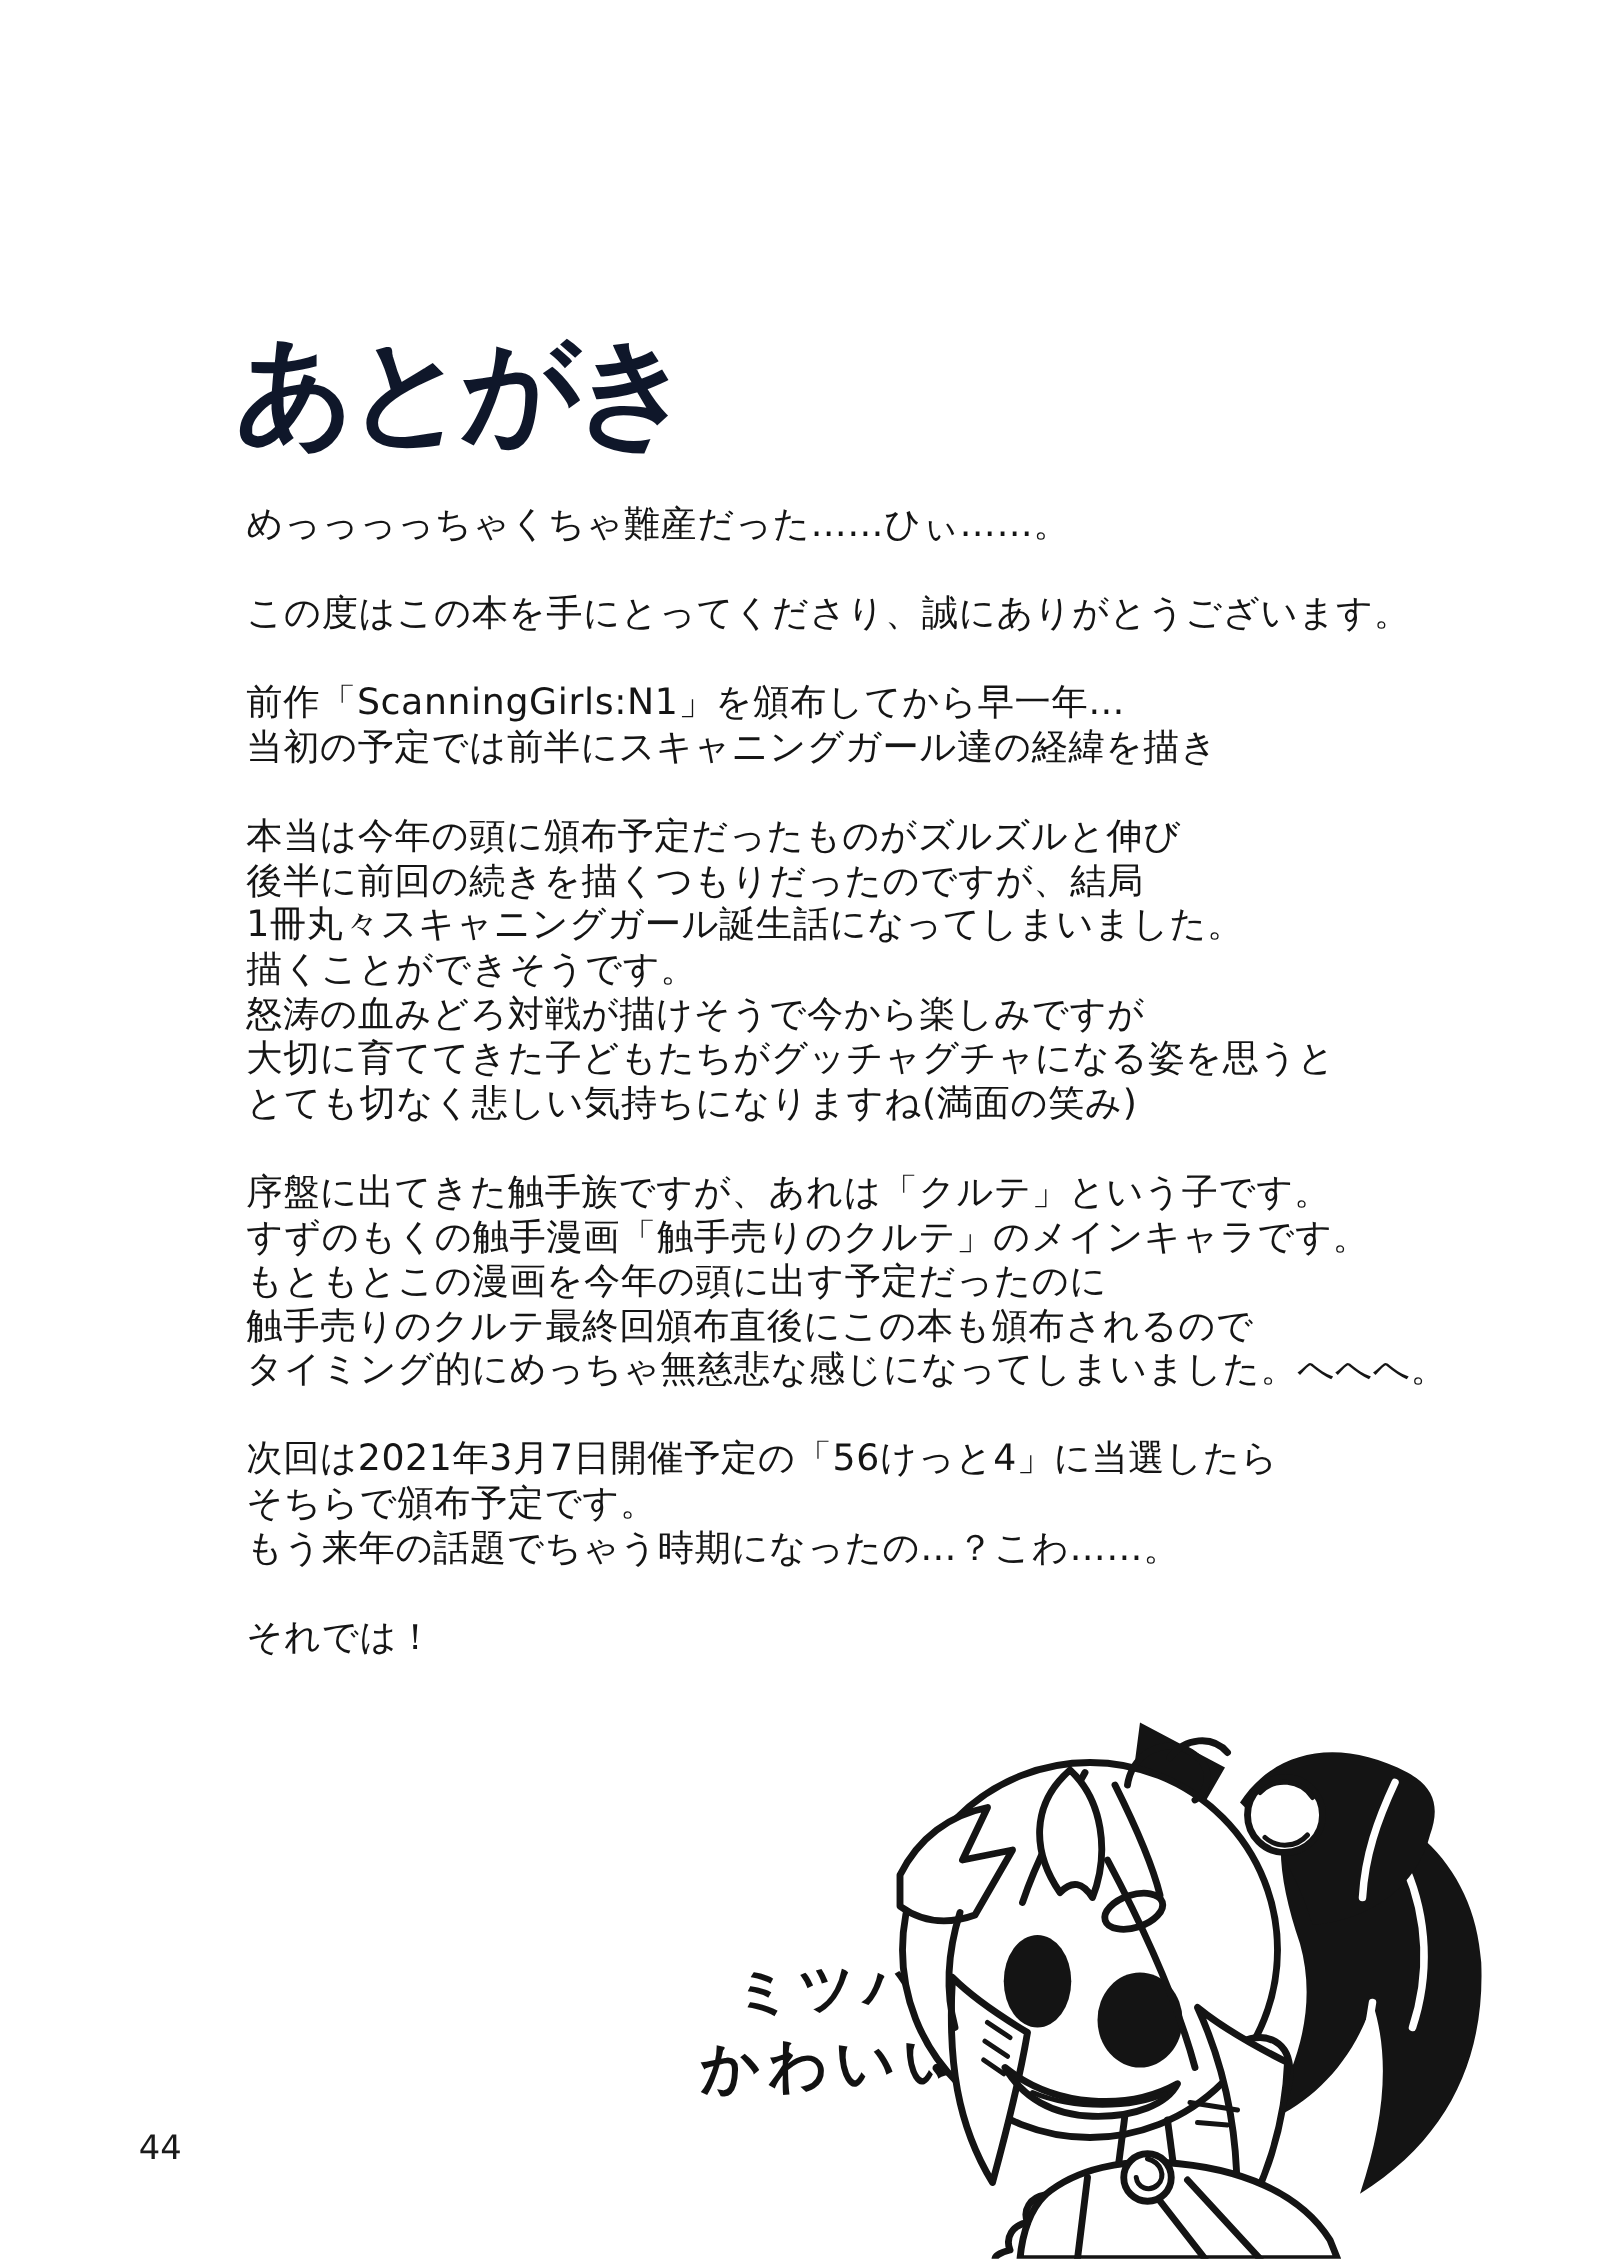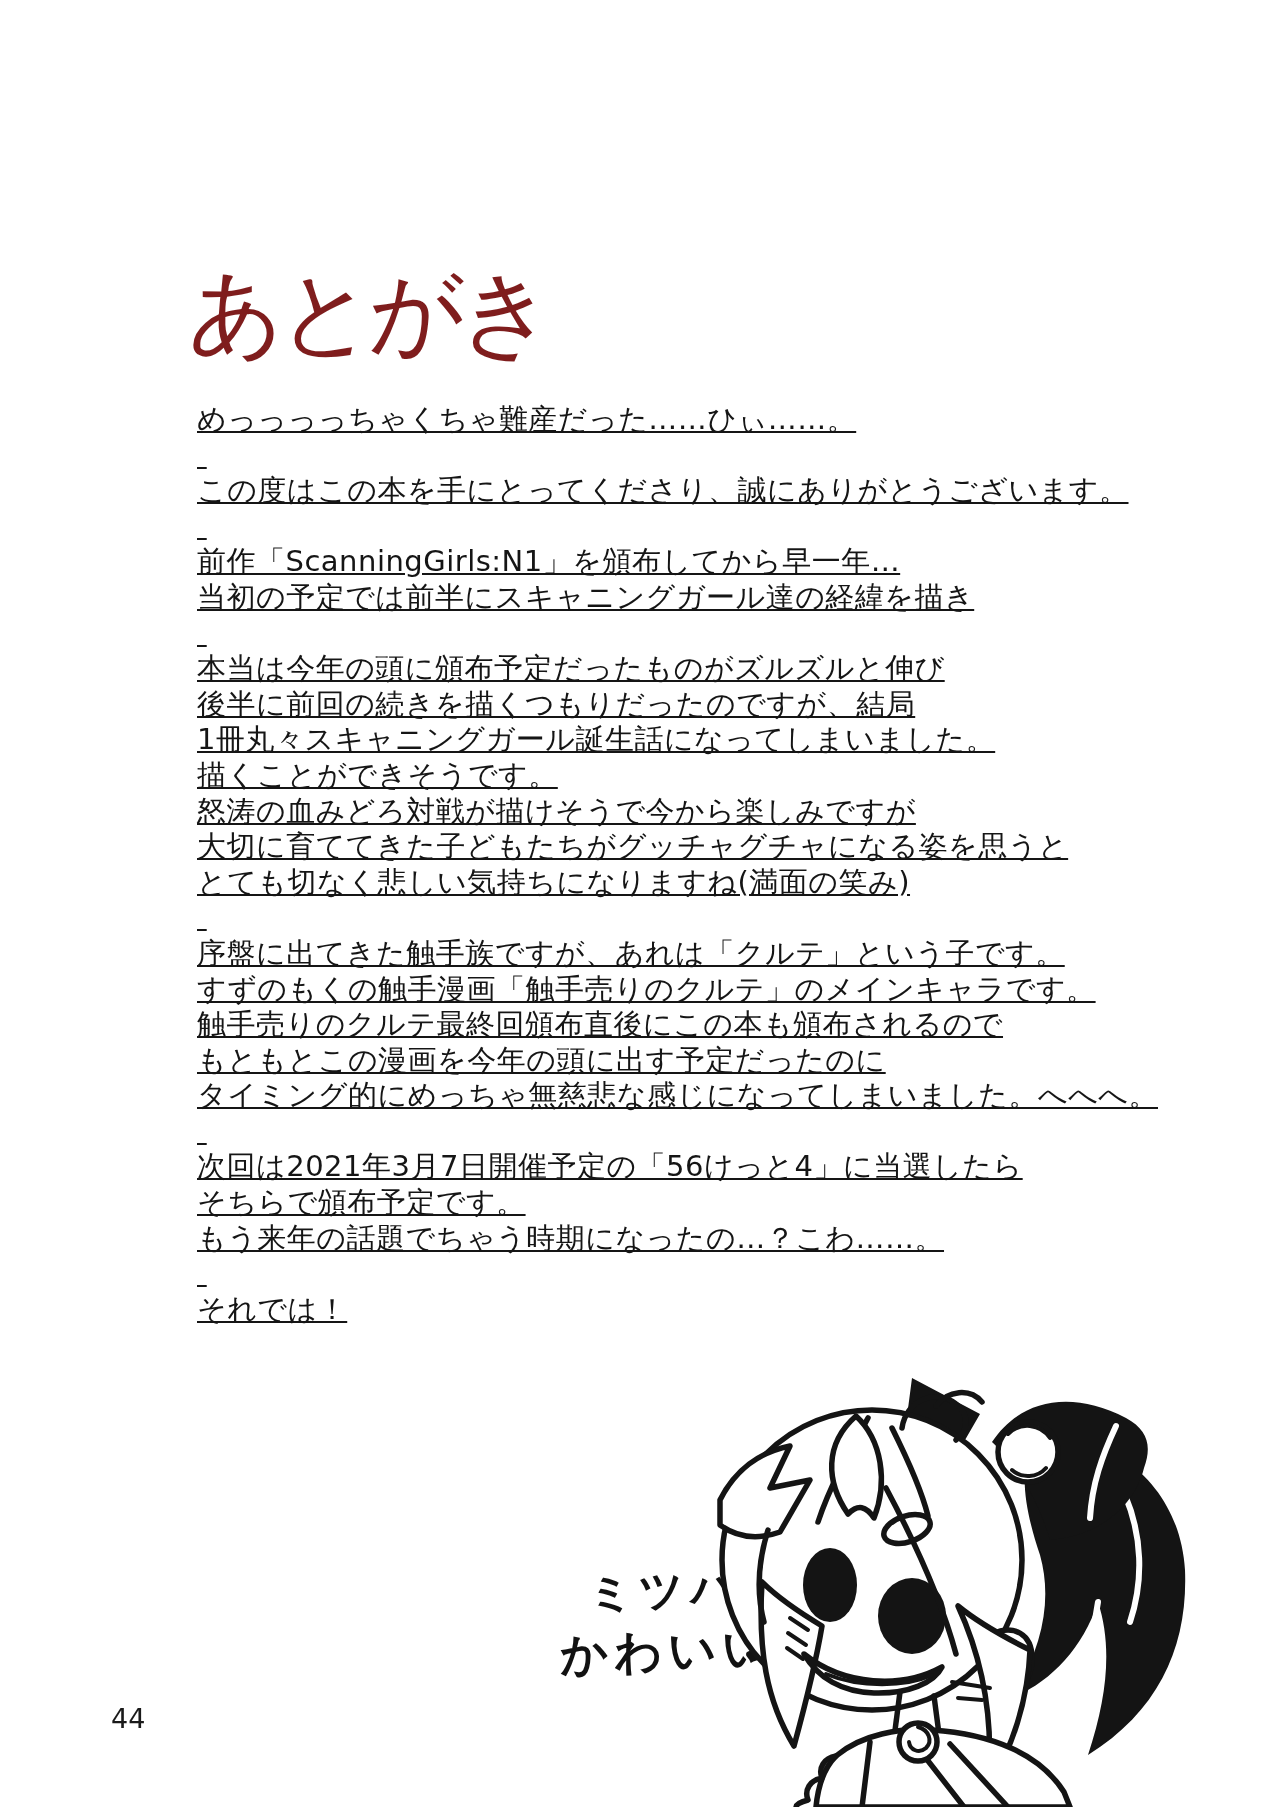--- a/index.html
+++ b/index.html
@@ -8,33 +8,33 @@
     background:#ffffff;
     font-family:"DejaVu Sans",sans-serif;
     color:#161616;
     overflow:hidden;
     position:relative;
   }
   .page{position:absolute;inset:0;background:#ffffff;}
   .page-title{
     position:absolute;left:188px;top:266px;
     font-family:"DejaVu Serif","Liberation Serif",serif;
-    font-weight:400;
+    font-weight:700;
     font-size:94px;line-height:1;
     letter-spacing:-6px;
-    color:#7f1d1d;
+    color:#0f172a;
   }
   .body-text{
     position:absolute;left:197px;top:402px;
     width:960px;
     font-size:29px;line-height:35.6px;
     letter-spacing:0.5px;
     color:#151515;
   }
-  .body-text .line{white-space:nowrap;text-decoration:underline;}
+  .body-text .line{white-space:nowrap;}
   .hand-note{
     position:absolute;
     color:#121212;
     font-weight:700;
     letter-spacing:6px;
     font-family:"DejaVu Sans",sans-serif;
   }
   .hand-note.l1{left:588px;top:1560px;font-size:44px;transform:rotate(-3deg);}
   .hand-note.l2{left:560px;top:1618px;font-size:47px;transform:rotate(-2deg);}
   .hand-heart{
@@ -70,22 +70,22 @@
       <div class="line">本当は今年の頭に頒布予定だったものがズルズルと伸び</div>
       <div class="line">後半に前回の続きを描くつもりだったのですが、結局</div>
       <div class="line">1冊丸々スキャニングガール誕生話になってしまいました。</div>
       <div class="line">描くことができそうです。</div>
       <div class="line">怒涛の血みどろ対戦が描けそうで今から楽しみですが</div>
       <div class="line">大切に育ててきた子どもたちがグッチャグチャになる姿を思うと</div>
       <div class="line">とても切なく悲しい気持ちになりますね(満面の笑み)</div>
       <div class="line">&nbsp;</div>
       <div class="line">序盤に出てきた触手族ですが、あれは「クルテ」という子です。</div>
       <div class="line">すずのもくの触手漫画「触手売りのクルテ」のメインキャラです。</div>
+      <div class="line">もともとこの漫画を今年の頭に出す予定だったのに</div>
       <div class="line">触手売りのクルテ最終回頒布直後にこの本も頒布されるので</div>
-      <div class="line">もともとこの漫画を今年の頭に出す予定だったのに</div>
       <div class="line">タイミング的にめっちゃ無慈悲な感じになってしまいました。へへへ。</div>
       <div class="line">&nbsp;</div>
       <div class="line">次回は2021年3月7日開催予定の「56けっと4」に当選したら</div>
       <div class="line">そちらで頒布予定です。</div>
       <div class="line">もう来年の話題でちゃう時期になったの…？こわ……。</div>
       <div class="line">&nbsp;</div>
       <div class="line">それでは！</div>
     </div>
 
   <div class="hand-note l1">ミツバは</div>

